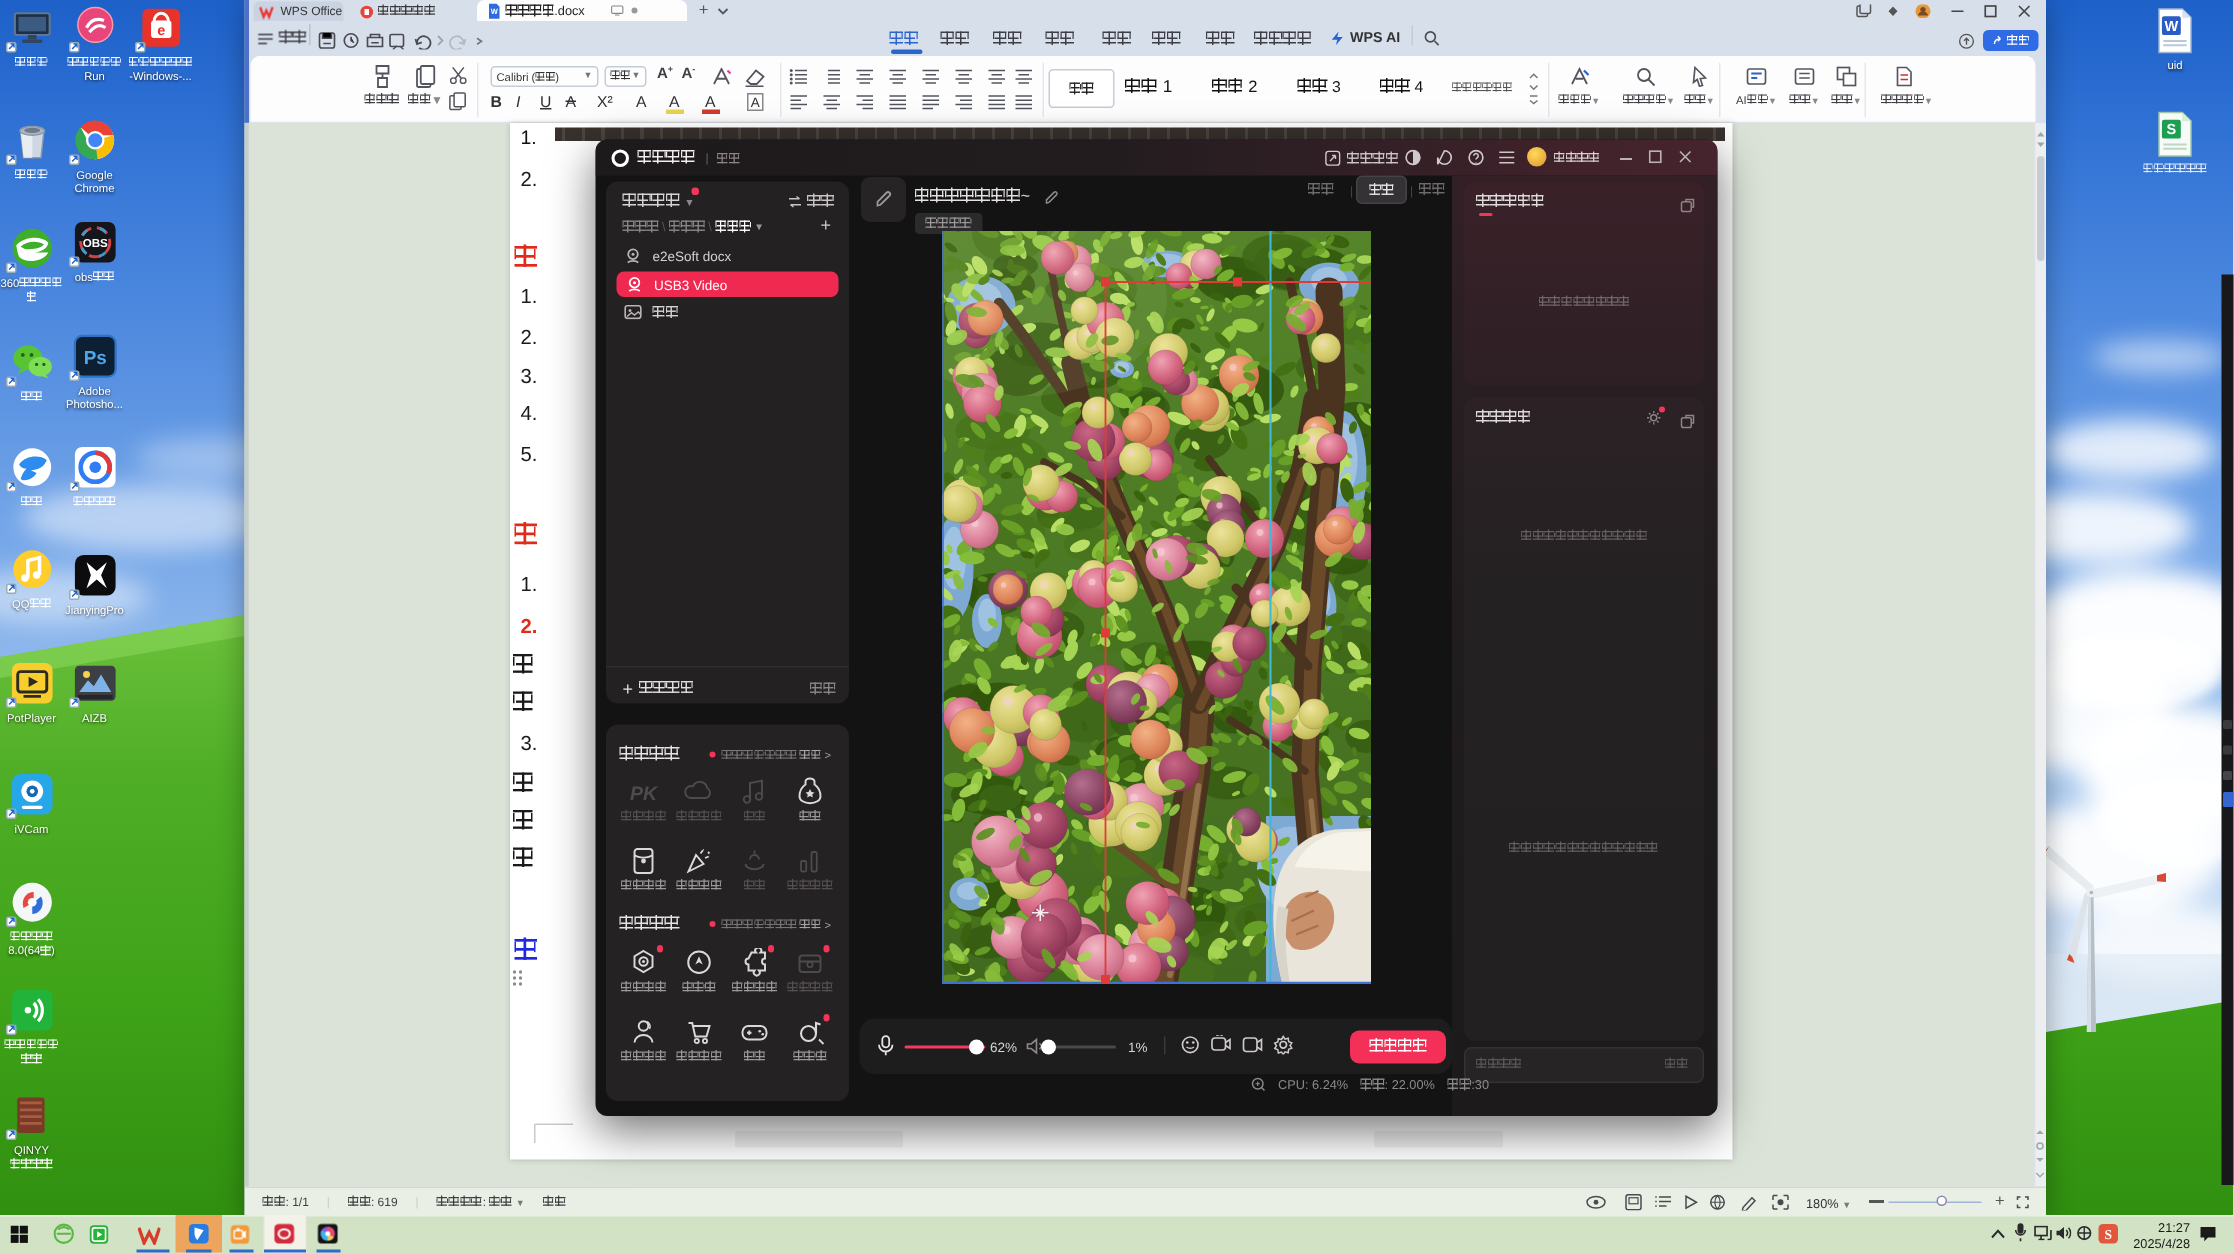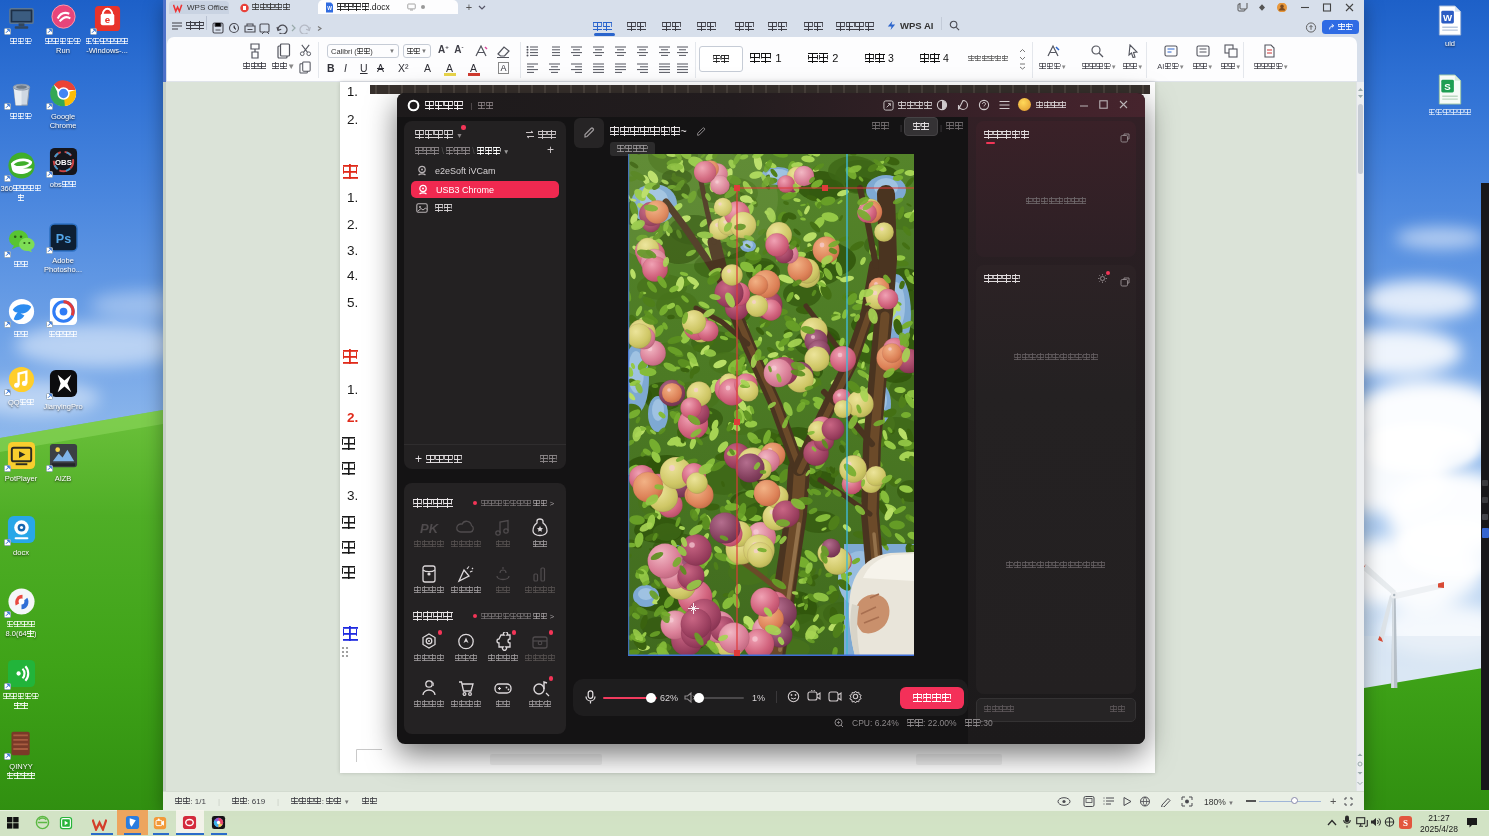--- a/index.html
+++ b/index.html
@@ -161,21 +161,21 @@
         <rect x="2" y="2" width="28" height="28" rx="6" fill="#28a7e8"></rect>
         <circle cx="16" cy="14" r="7.5" fill="#fff"></circle>
         <circle cx="16" cy="14" r="4" fill="#1668b0"></circle>
         <circle cx="16" cy="14" r="1.6" fill="#fff"></circle>
         <path d="M10 25 h12" stroke="#fff" stroke-width="2.2" stroke-linecap="round"></path>
       </svg><span style="position:absolute;left:-2px;bottom:-1px;width:7.5px;height:7.5px;background:#fff;border:0.5px solid #9ab;border-radius:1.5px;display:flex;align-items:center;justify-content:center">
         <svg width="6" height="6" viewBox="0 0 8 8">
           <path d="M1.5 6.5 L6 2 M3 1.5 L6.2 1.6 L6.4 5" stroke="#1a62d0" stroke-width="1.4" fill="none"></path>
         </svg>
       </span></div>
-    <div class="lbl" style="margin-top:3px">docx</div>
+    <div class="lbl" style="margin-top:3px">iVCam</div>
   </div>
 <div class="ico" style="left:-8px;top:586px;width:58px">
     <div style="width:31px;height:31px;position:relative"><svg width="31" height="31" viewBox="0 0 32 32">
         <circle cx="16" cy="16" r="13.5" fill="#f4f6f8"></circle>
         <path d="M10 20 C8 14 12 9 17 9 L17 16 Z" fill="#e8483f"></path>
         <path d="M22 12 C25 17 22 24 16 24 L16 17 Z" fill="#2f6fd6"></path>
         <circle cx="16" cy="16" r="3" fill="#fff"></circle>
       </svg><span style="position:absolute;left:-2px;bottom:-1px;width:7.5px;height:7.5px;background:#fff;border:0.5px solid #9ab;border-radius:1.5px;display:flex;align-items:center;justify-content:center">
         <svg width="6" height="6" viewBox="0 0 8 8">
           <path d="M1.5 6.5 L6 2 M3 1.5 L6.2 1.6 L6.4 5" stroke="#1a62d0" stroke-width="1.4" fill="none"></path>
@@ -749,29 +749,29 @@
       <span style="color:#fff;font-weight:bold"><span style="font-size:8.5px"><i class="z"></i><i class="z"></i><i class="z"></i></span></span>
       <span style="font-size:6.5px;color:#999">▼</span>
     </div>
     <div class="abs" style="left:150px;top:50px;color:#cfc9cb;font-size:12px">+</div>
     <div class="abs" style="left:19px;top:72px;display:flex;gap:7px;align-items:center">
       <svg width="12" height="11" viewBox="0 0 12 11">
         <circle cx="6" cy="4.5" r="3.2" fill="none" stroke="#b9b3b5" stroke-width="1.2"></circle>
         <circle cx="6" cy="4.5" r="1" fill="#b9b3b5"></circle>
         <path d="M2.5 10 a4.5 3 0 0 1 7 0" fill="none" stroke="#b9b3b5" stroke-width="1.2"></path>
       </svg>
-      <span style="color:#d5d1d3;font-size:9px">e2eSoft iVCam</span>
+      <span style="color:#d5d1d3;font-size:9px">e2eSoft docx</span>
     </div>
     <div class="abs" style="left:14px;top:88px;width:148px;height:17px;background:#f02950;border-radius:5px;display:flex;align-items:center;gap:7px;padding-left:6px">
       <svg width="12" height="11" viewBox="0 0 12 11">
         <circle cx="6" cy="4.5" r="3.2" fill="none" stroke="#fff" stroke-width="1.2"></circle>
         <circle cx="6" cy="4.5" r="1" fill="#fff"></circle>
         <path d="M2.5 10 a4.5 3 0 0 1 7 0" fill="none" stroke="#fff" stroke-width="1.2"></path>
       </svg>
-      <span style="color:#fff;font-size:9px">USB3 Chrome</span>
+      <span style="color:#fff;font-size:9px">USB3 Video</span>
     </div>
     <div class="abs" style="left:19px;top:110px;display:flex;gap:7px;align-items:center">
       <svg width="12" height="10" viewBox="0 0 12 10">
         <rect x="0.8" y="0.8" width="10.4" height="8.4" rx="1.5" fill="none" stroke="#b9b3b5" stroke-width="1.1"></rect>
         <circle cx="4" cy="4" r="1" fill="#b9b3b5"></circle>
         <path d="M2 8 l3-2.5 2 1.5 2.5-2 1.5 1.5" stroke="#b9b3b5" stroke-width="1" fill="none"></path>
       </svg>
       <span style="color:#d5d1d3;font-size:9px"><span style="font-size:9px"><i class="z"></i><i class="z"></i></span></span>
     </div>
     <div class="abs" style="left:7px;top:351px;width:162px;height:1px;background:#2f2d2e"></div>
@@ -2399,20 +2399,20 @@
   </svg>
 <svg class="abs" style="left:1370px;top:817px" width="11" height="10" viewBox="0 0 11 10">
     <path d="M1 3.5 h2 L6 1 v8 L3 6.5 H1 Z" fill="#2a2a2a"></path>
     <path d="M7.5 3 a3 3 0 0 1 0 4 M9 1.5 a5 5 0 0 1 0 7" fill="none" stroke="#2a2a2a" stroke-width="1"></path>
   </svg>
 <svg class="abs" style="left:1384px;top:817px" width="11" height="10" viewBox="0 0 11 10">
     <circle cx="5.5" cy="5" r="4.2" fill="none" stroke="#2a2a2a" stroke-width="1.1"></circle>
     <path d="M1.5 5 h8 M5.5 1 v8" stroke="#2a2a2a" stroke-width="0.9"></path>
   </svg>
 <div class="abs" style="left:1399px;top:816px;width:13px;height:13px;border-radius:3px;background:#e2563e;display:flex;align-items:center;justify-content:center;color:#fff;font-size:9px;font-weight:bold;font-family:'Liberation Serif',serif">S</div>
-<div class="abs" style="left:1418px;top:813px;width:42px;text-align:center;font-size:8.5px;color:#1a1a1a;line-height:1.3">21:27<br>2025/4/28</div>
+<div class="abs" style="left:1418px;top:813px;width:42px;text-align:right;font-size:8.5px;color:#1a1a1a;line-height:1.3">21:27<br>2025/4/28</div>
 <svg class="abs" style="left:1466px;top:817px" width="12" height="11" viewBox="0 0 12 11">
     <path d="M1 1 h10 v7 h-5 l-2.5 2.5 V8 H1 Z" fill="#1a1a1a"></path>
   </svg>
 <div class="abs" style="left:1481px;top:183px;width:8px;height:607px;background:#18171a"></div>
 <div class="abs" style="left:1482px;top:480px;width:6px;height:6px;background:#3a3a3e;border-radius:1px"></div>
 <div class="abs" style="left:1482px;top:497px;width:6px;height:6px;background:#3a3a3e;border-radius:1px"></div>
 <div class="abs" style="left:1482px;top:514px;width:6px;height:6px;background:#44444a;border-radius:1px"></div>
 <div class="abs" style="left:1482px;top:528px;width:7px;height:10px;background:#3565d0;border-radius:1px"></div>
 </body></html>

